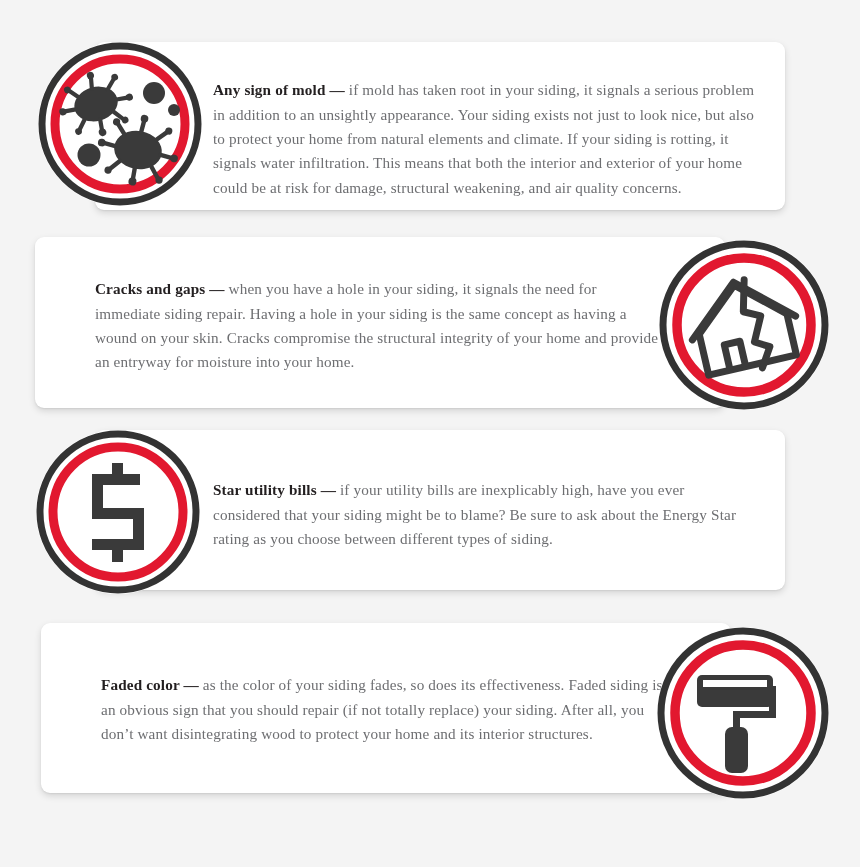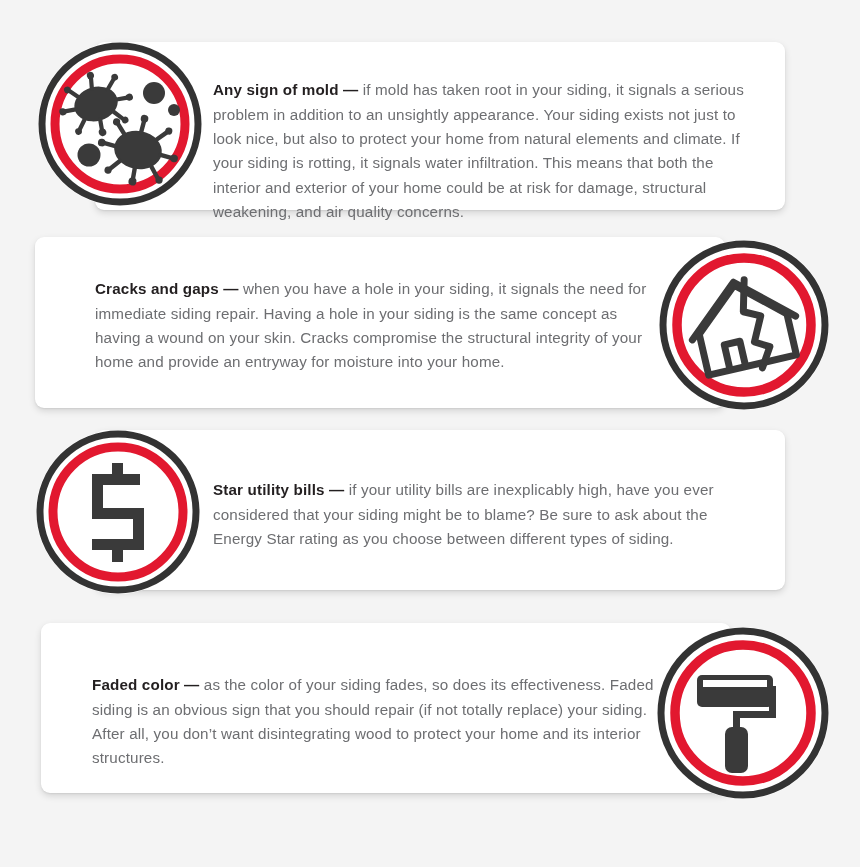--- a/index.html
+++ b/index.html
@@ -12,20 +12,21 @@
     background: #f4f4f4;
     font-family: "Liberation Sans", sans-serif;
     overflow: hidden;
     position: relative;
   }
 
   .infographic {
     position: relative;
     width: 860px;
     height: 831px;
+    font-family: Liberation Serif, serif;
   }
 
   .card {
     position: absolute;
     background: #ffffff;
     border-radius: 9px;
     box-shadow: 0 3px 7px rgba(0,0,0,0.13), 0 1px 2px rgba(0,0,0,0.07);
   }
 
   
@@ -46,21 +47,21 @@
     font-weight: bold;
   }
   .card-text .dash {
     color: #231f20;
     font-weight: bold;
   }
 
   .card-1 .card-text { left: 118px; top: 21px;  width: 545px; }
   .card-2 .card-text { left: 60px;  top: 25px;  width: 565px; }
   .card-3 .card-text { left: 118px; top: 33px;  width: 540px; }
-  .card-4 .card-text { left: 51px;  top: 35px;  width: 570px; }
+  .card-4 .card-text { left: 60px;  top: 35px;  width: 570px; }
 
   
   .icon-badge {
     position: absolute;
     border-radius: 50%;
     background: #ffffff;
   }
   .icon-badge svg { display: block; }
 
   .badge-1 { left: 38px;  top: 42px;  width: 164px; height: 164px; }

